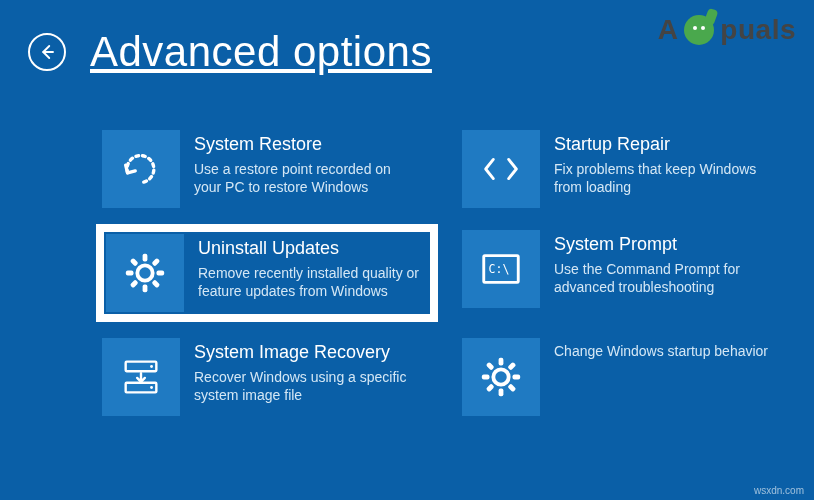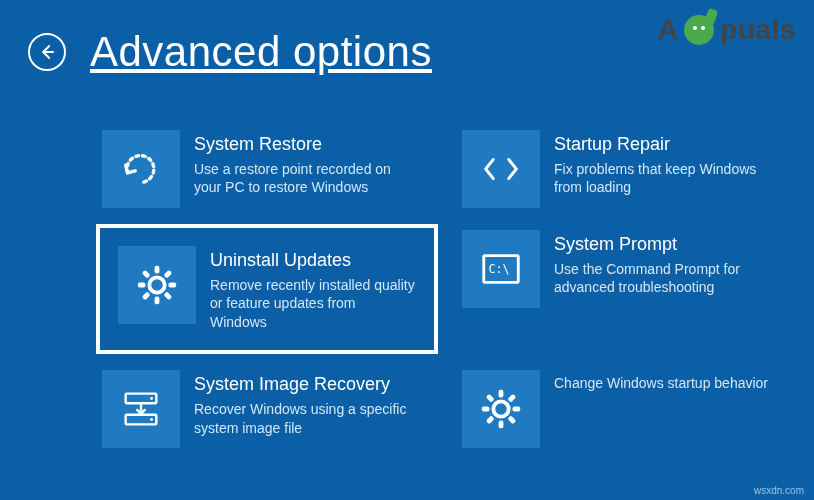--- a/index.html
+++ b/index.html
@@ -131,23 +131,23 @@
       color: #ffffff;
     }
     .option-desc {
       font-size: 14px;
       font-weight: 400;
       line-height: 1.35;
       color: #d4e7f5;
       max-width: 225px;
     }
     .highlighted {
-      border: 4px solid #ffffff;
+      border: 8px solid #ffffff;
       margin: -6px;
-      padding: 18px;
+      padding: 2px;
     }
     svg { display: block; }
   </style>
 </head>
 <body>
 
 <div class="header">
   <div class="back-button">
     <svg viewBox="0 0 24 24" fill="none" stroke="#ffffff" stroke-width="2.5">
       <path d="M15 4 L7 12 L15 20" stroke-linecap="round" stroke-linejoin="round"></path>

